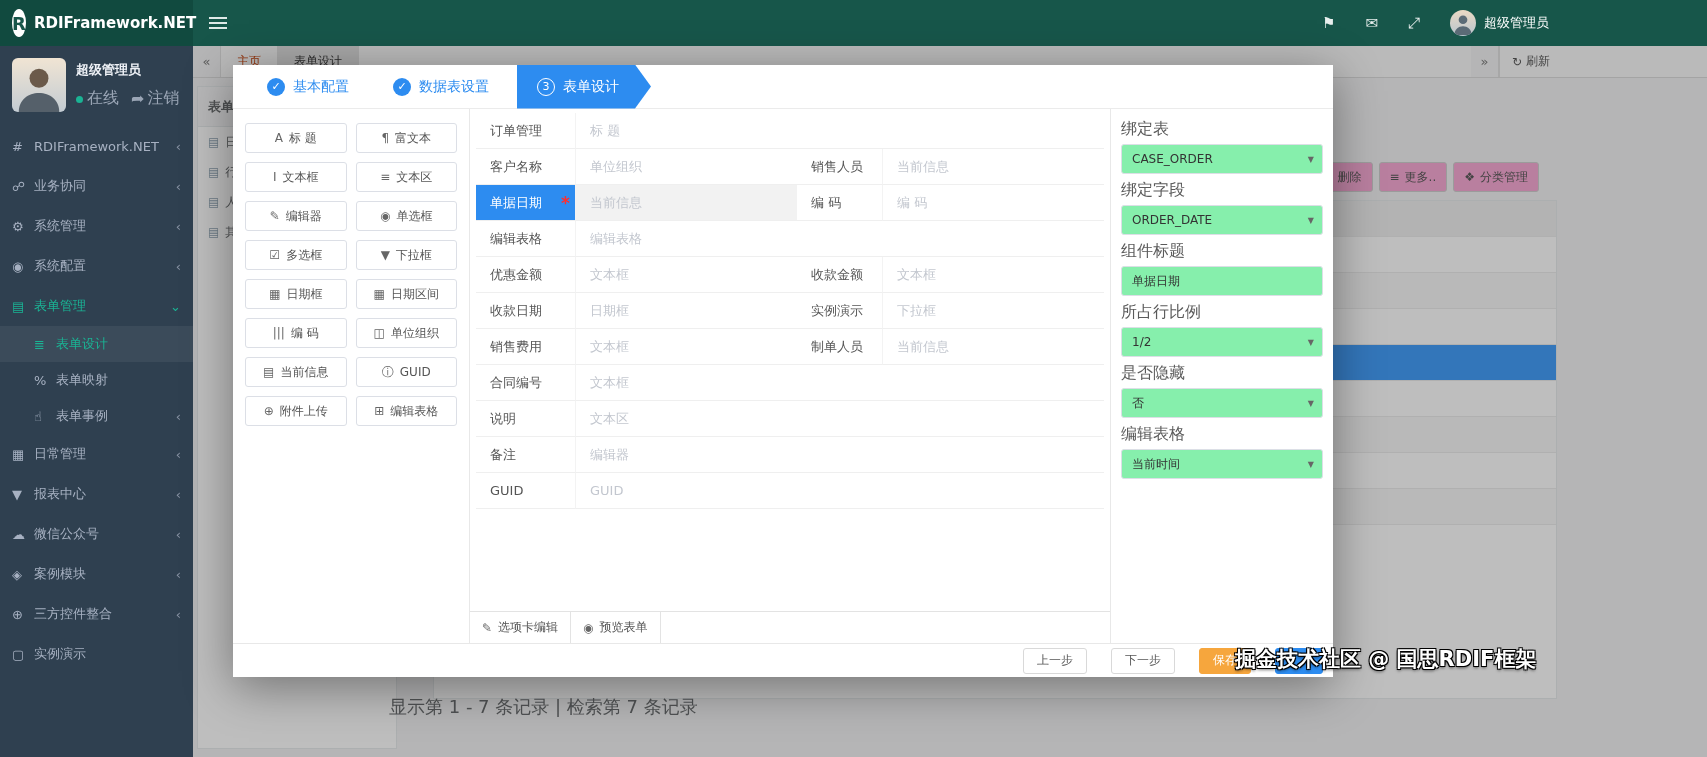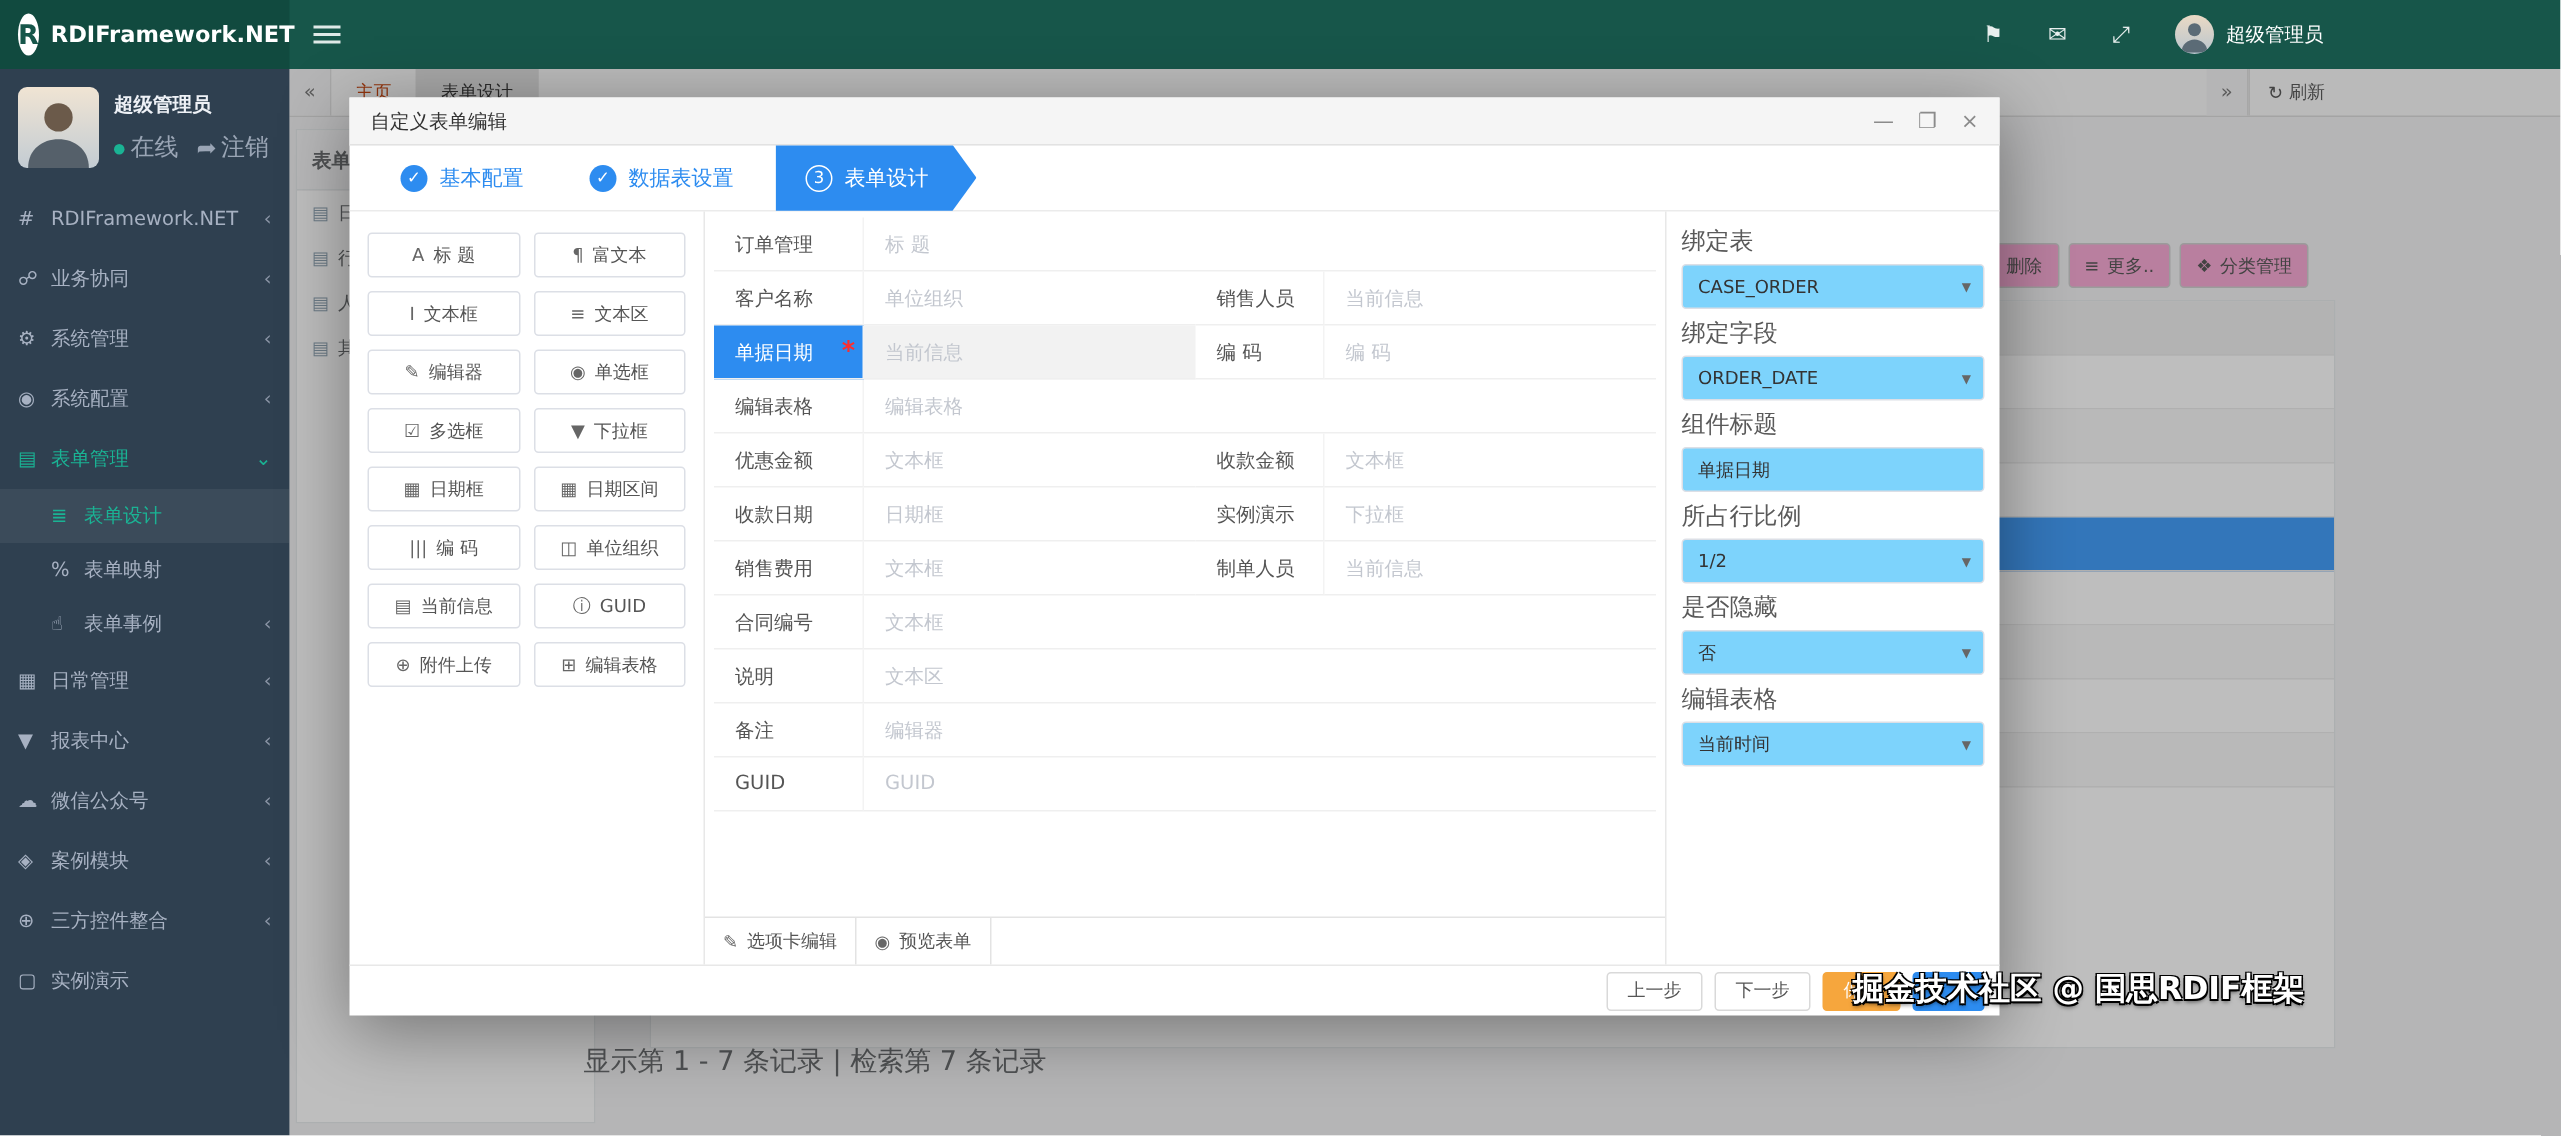--- a/index.html
+++ b/index.html
@@ -110,26 +110,26 @@
   .fcell.sel .req { position:absolute; right:5px; top:50%; transform:translateY(-52%);
     color:#ff2d2d; font-size:17px; font-weight:bold; }
   .fcell.sel-ph { background:#f2f2f2; }
   .bottom-tabs { border-top:1px solid #e3e3e3; display:flex; height:32px; flex:none; }
   .btab { display:flex; align-items:center; gap:6px; padding:0 12px; font-size:12px; color:#555;
     border-right:1px solid #e3e3e3; cursor:pointer; }
   .btab .bi { font-size:12px; color:#666; }
   .props { width:222px; padding:10px 10px; overflow:hidden; }
   .pgroup { margin-bottom:6px; }
   .plabel { font-size:16px; color:#5a5a5a; margin-bottom:4px; }
-  .pcontrol { height:30px; border:1px solid #dcdfe6; border-radius:3px; background:#7dd3fc;
+  .pcontrol { height:30px; border:1px solid #dcdfe6; border-radius:3px; background:#86efac;
     display:flex; align-items:center; padding:0 10px; font-size:12px; color:#333;
     position:relative; cursor:pointer; }
   .pcontrol .caret { position:absolute; right:8px; font-size:8px; color:#666; }
   .modal-footer { height:34px; border-top:1px solid #e8e8e8; display:flex; align-items:center;
-    justify-content:flex-end; gap:8px; padding:0 10px; flex:none; }
+    justify-content:flex-end; gap:24px; padding:0 10px; flex:none; }
   .mbtn { height:26px; padding:0 13px; border:1px solid #d9d9d9; border-radius:3px; background:#fff;
     font-size:12px; color:#555; }
   .mbtn.warning { background:#f6a63d; border-color:#f6a63d; color:#fff; }
   .mbtn.primary { background:#2d8cf0; border-color:#2d8cf0; color:#fff; min-width:48px; }
 
   .watermark { position:absolute; left:1235px; top:645px; z-index:40; font-size:21px; font-weight:bold;
     color:#fff; white-space:nowrap;
     text-shadow:-1px -1px 0 #000, 1px -1px 0 #000, -1px 1px 0 #000, 1px 1px 0 #000, 0 2px 3px rgba(0,0,0,.55); }
 </style>
 </head>
@@ -311,28 +311,20 @@
       <div class="bg-row"></div>
       <div class="bg-row alt"></div>
     </div>
     <div class="record-info">显示第 1 - 7 条记录 | 检索第 7 条记录</div>
   </div>
 </div>
 
 <div class="overlay"></div>
 
 <div class="modal">
-  <div class="modal-header">
-    <span class="modal-title">自定义表单编辑</span>
-    <span class="modal-controls">
-      <span class="mc">—</span>
-      <span class="mc">❐</span>
-      <span class="mc">×</span>
-    </span>
-  </div>
 
   <div class="steps">
     <div class="step">
       <span class="ck">✓</span>
       <span>基本配置</span>
     </div>
     <div class="step">
       <span class="ck">✓</span>
       <span>数据表设置</span>
     </div>

